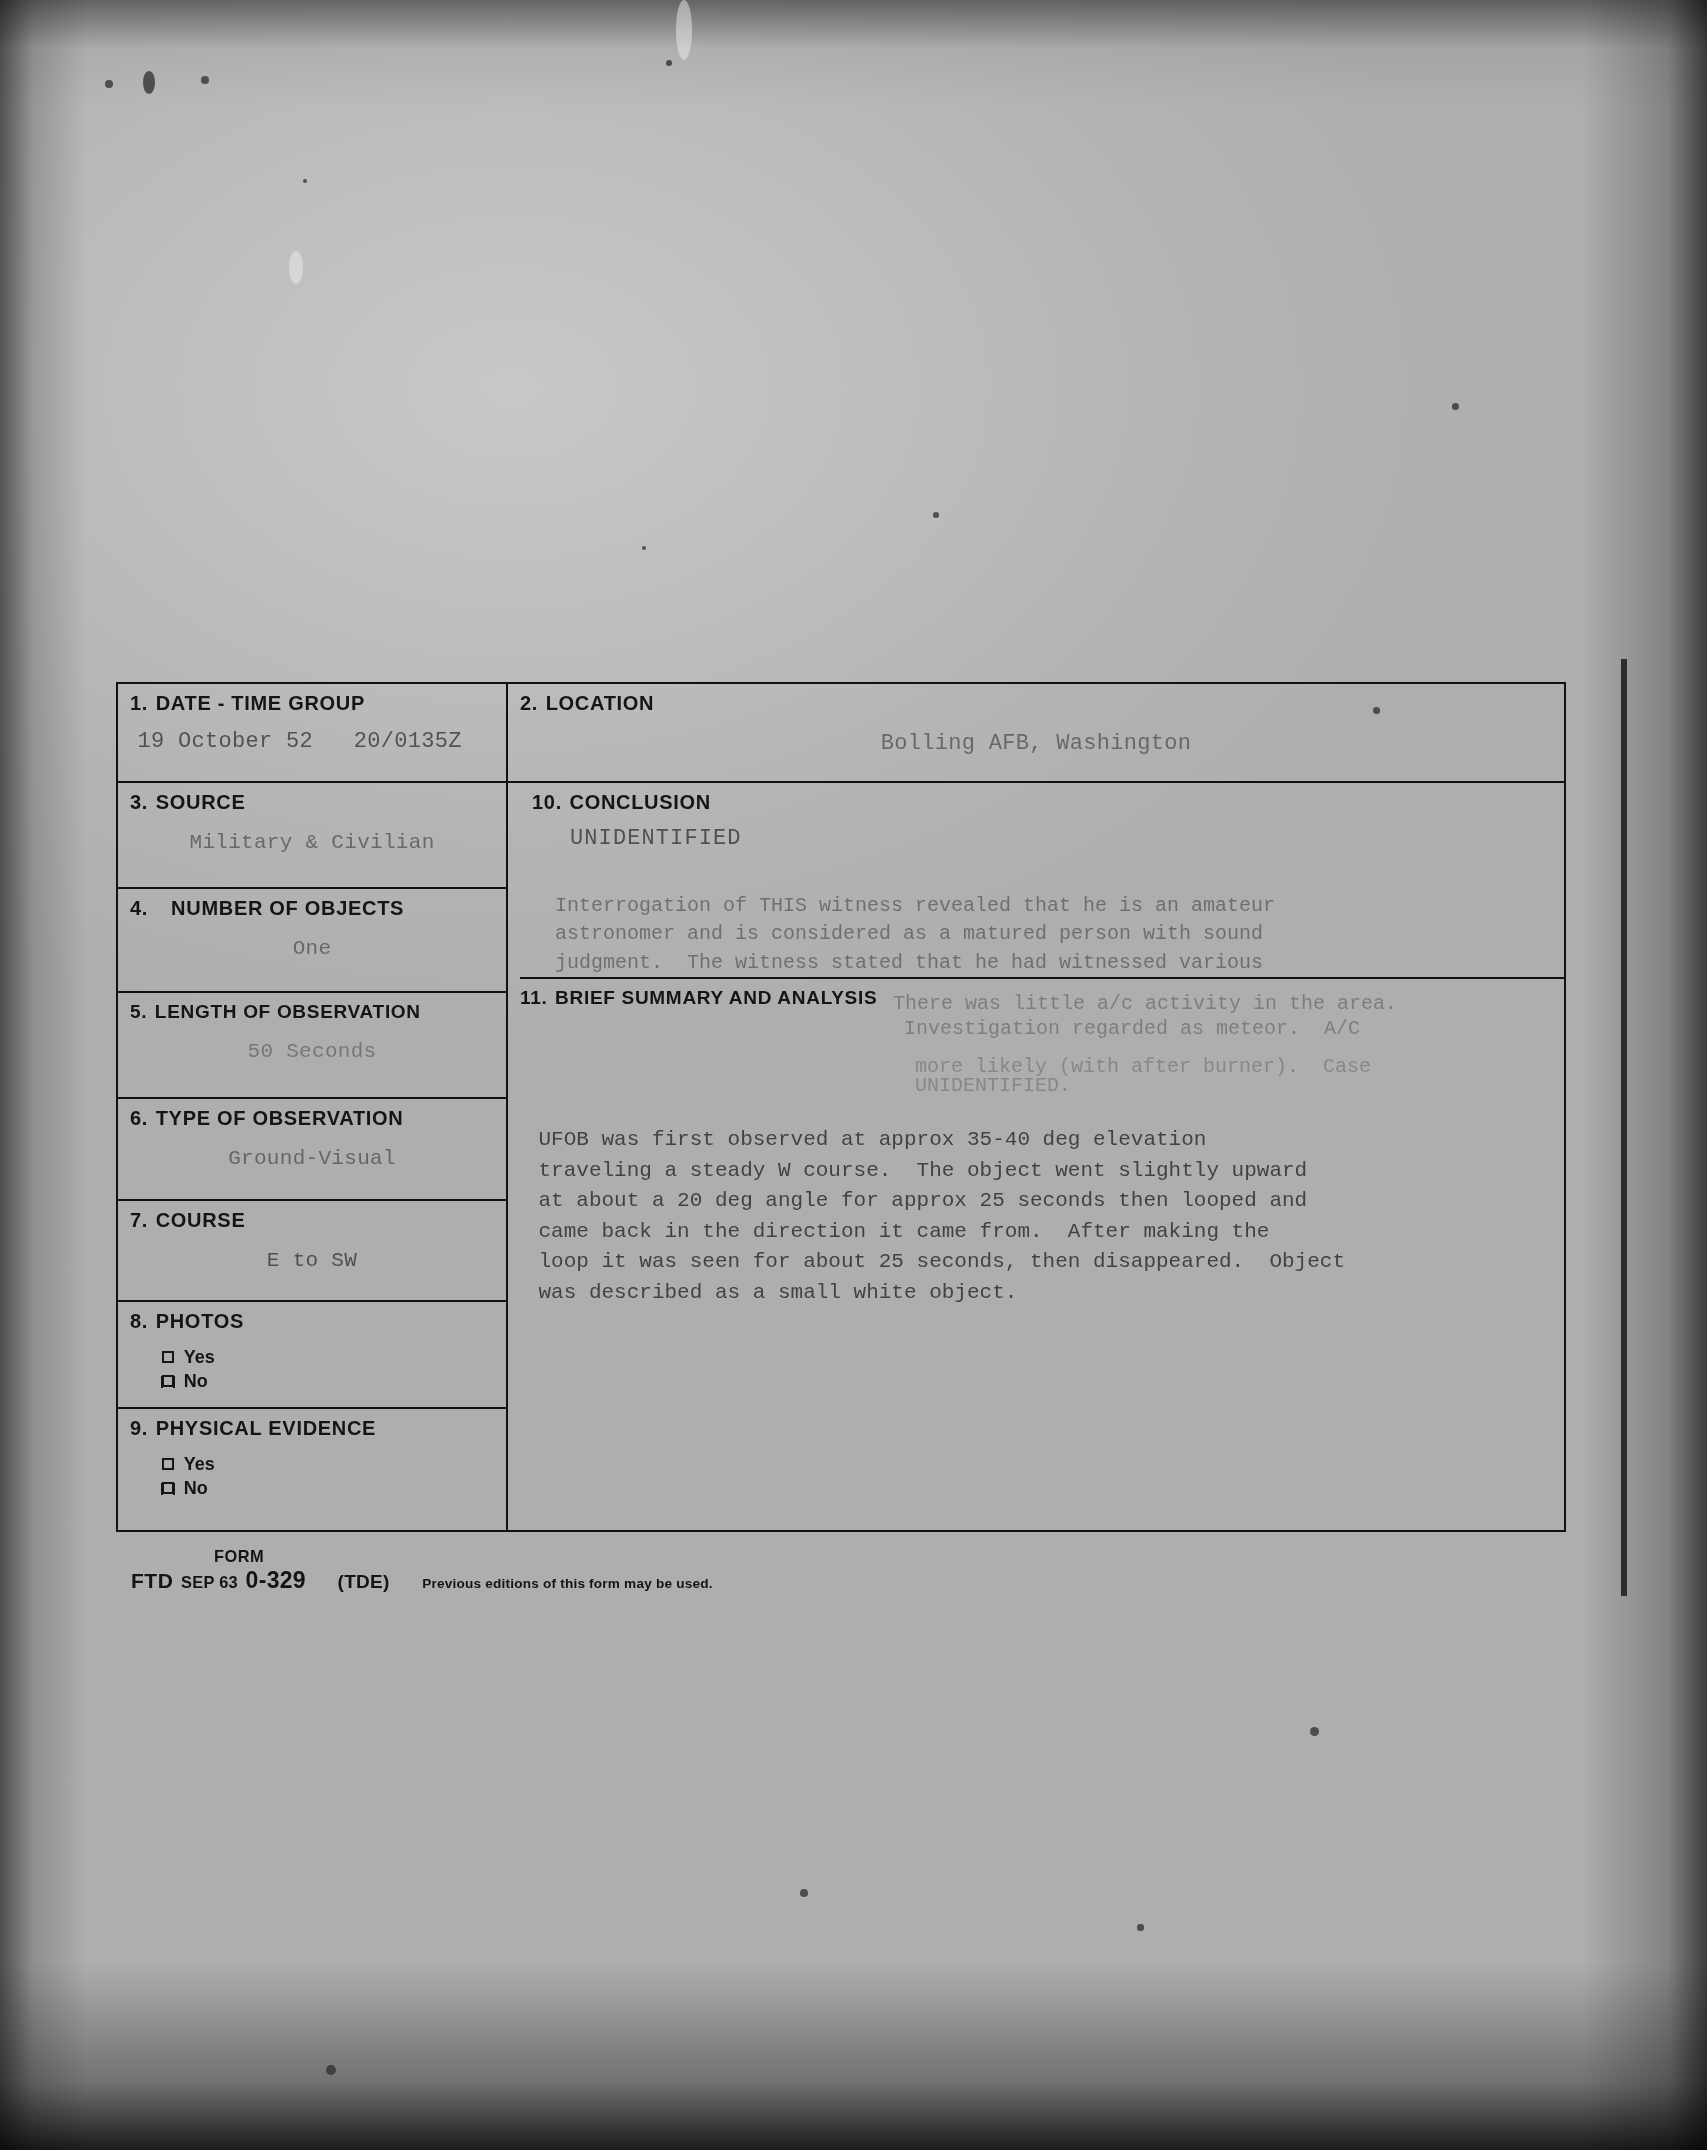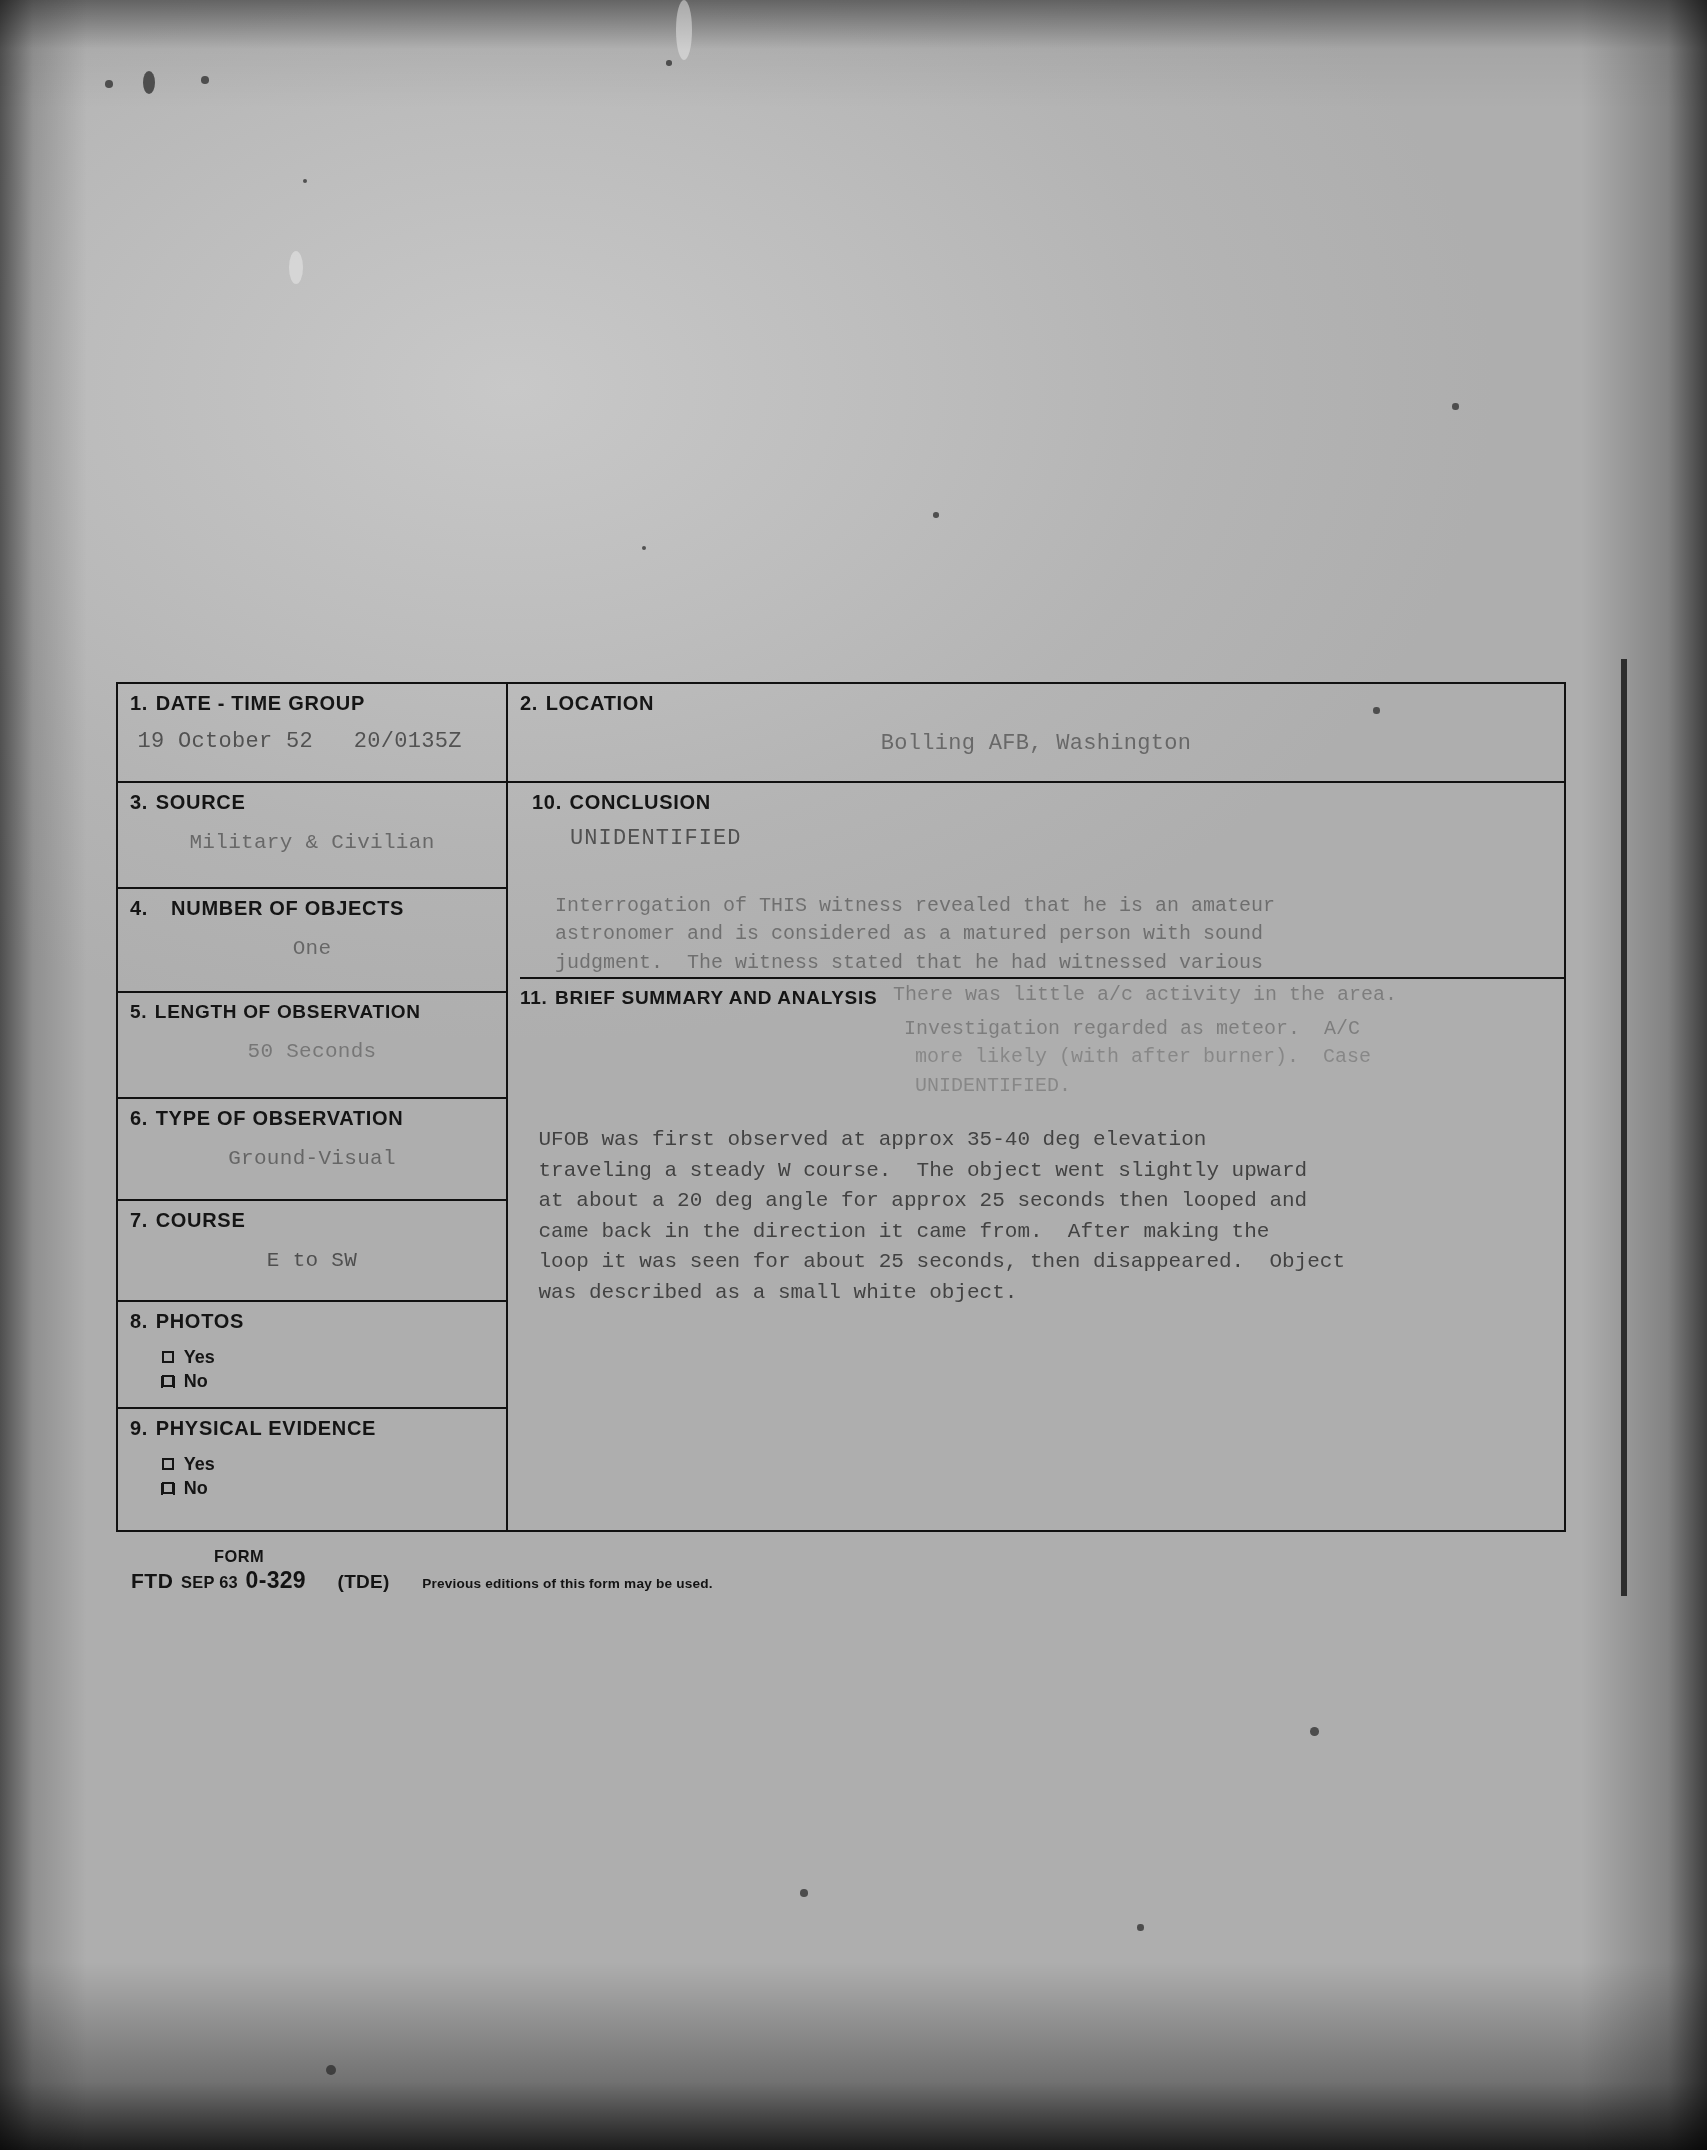--- a/index.html
+++ b/index.html
@@ -378,23 +378,23 @@
         <div class="ghost-para" style="left:-1.1px; top:137px;">astronomer and is considered as a matured person with sound</div>
         <div class="ghost-para" style="left:-1.1px; top:166px;">judgment.  The witness stated that he had witnessed various</div>
       </div>
 
       <div class="cell" id="r11">
         <div class="lbl-inline-wrap">
           <span class="lbl small">11.</span>
           <span class="lbl small" style="margin-left:7.6px;">BRIEF SUMMARY AND ANALYSIS</span>
         </div>
 
-        <div class="ghost-para b" style="left:349px; top:2px;">There was little a/c activity in the area.</div>
+        <div class="ghost-para b" style="left:349px; top:11px;">There was little a/c activity in the area.</div>
         <div class="ghost-para b" style="left:360px; top:36px;">Investigation regarded as meteor.  A/C</div>
-        <div class="ghost-para c" style="left:371px; top:64px;">more likely (with after burner).  Case</div>
+        <div class="ghost-para c" style="left:371px; top:74px;">more likely (with after burner).  Case</div>
         <div class="ghost-para c" style="left:371px; top:93px;">UNIDENTIFIED.</div>
 
         <div class="summary-body" style="top:146px;">UFOB was first observed at approx 35-40 deg elevation</div>
         <div class="summary-body" style="top:177px;">traveling a steady W course.  The object went slightly upward</div>
         <div class="summary-body" style="top:207px;">at about a 20 deg angle for approx 25 seconds then looped and</div>
         <div class="summary-body" style="top:238px;">came back in the direction it came from.  After making the</div>
         <div class="summary-body" style="top:268px;">loop it was seen for about 25 seconds, then disappeared.  Object</div>
         <div class="summary-body" style="top:299px;">was described as a small white object.</div>
       </div>
 

